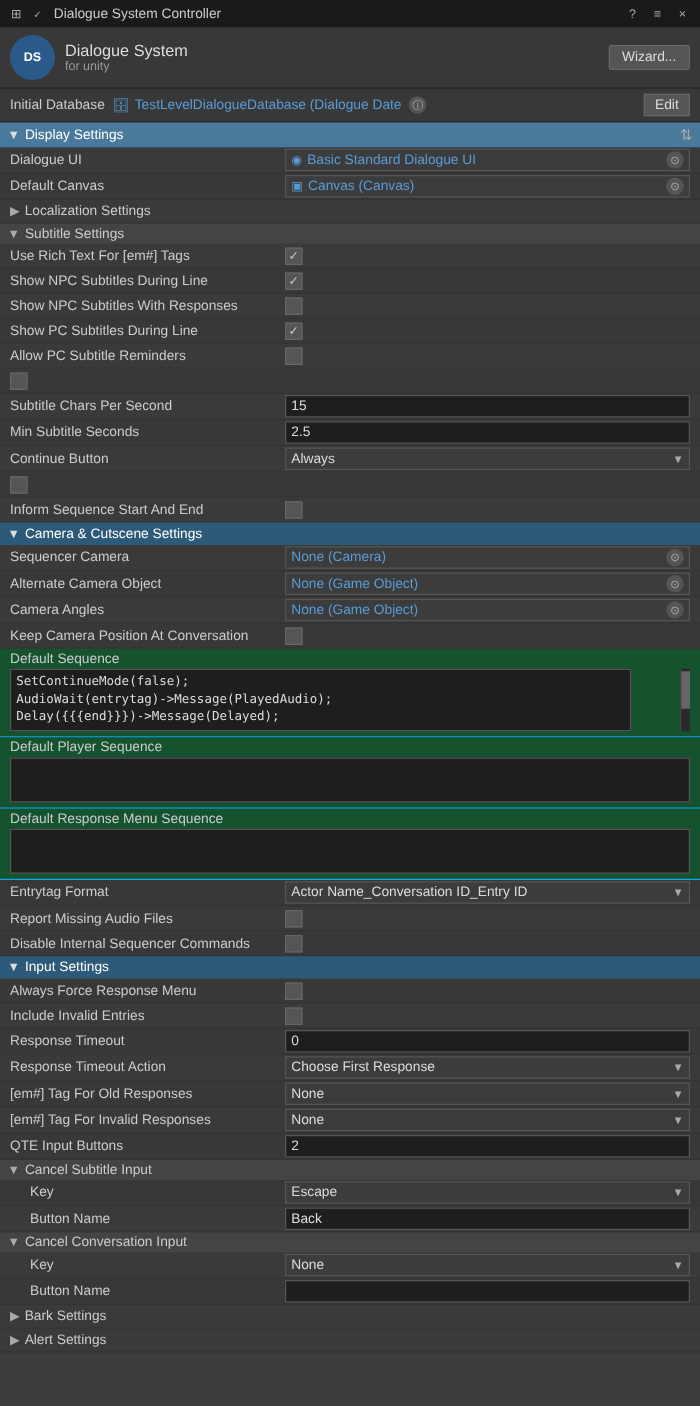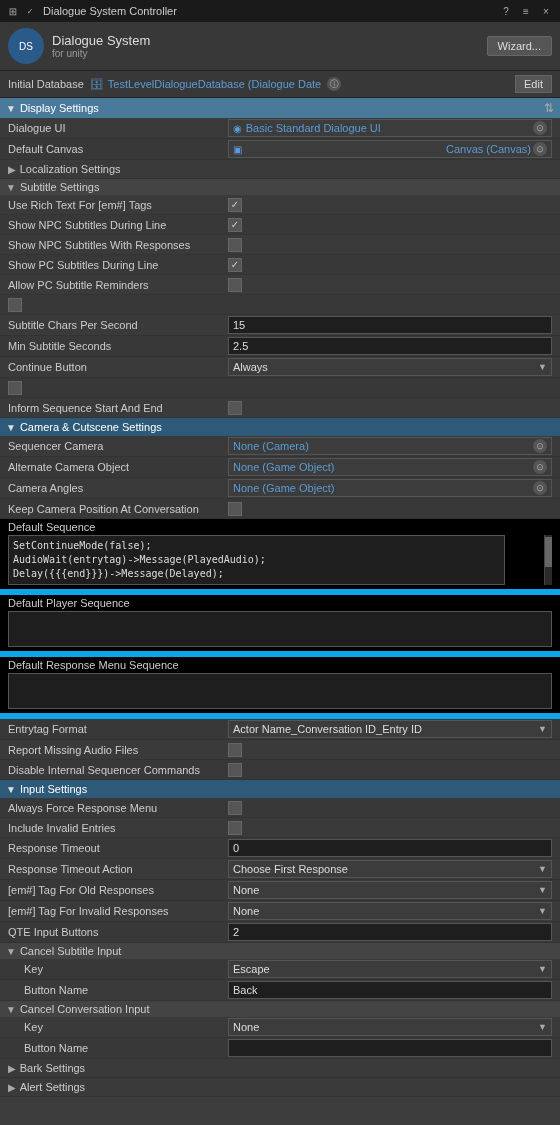--- a/index.html
+++ b/index.html
@@ -35,21 +35,21 @@
       display: flex;
       align-items: center;
       gap: 8px;
       border-bottom: 1px solid #222;
     }
     .logo-circle {
       width: 36px; height: 36px;
       background: #2a5a8a;
       border-radius: 50%;
       display: flex; align-items: center; justify-content: center;
-      font-size: 10px; color: #fff; font-weight: normal;
+      font-size: 10px; color: #fff; font-weight: bold;
       flex-shrink: 0;
     }
     .header-title { flex: 1; }
     .header-title-main { font-size: 13px; color: #ddd; font-weight: 500; }
     .header-title-sub { font-size: 10px; color: #999; }
     .wizard-btn {
       background: #555;
       border: 1px solid #666;
       color: #ddd;
       padding: 3px 10px;
@@ -185,23 +185,23 @@
       color: #ddd;
       font-size: 10px;
       font-family: monospace;
       padding: 3px 4px;
       width: 100%;
       resize: none;
       line-height: 1.4;
     }
 
     .textarea-row {
-      background: #000000;
+      background: #14532d;
       padding: 2px 8px 4px 8px;
-      border-bottom: 6px solid #0ea5e9;
+      border-bottom: 1px solid #0ea5e9;
     }
     .textarea-row-label {
       font-size: 11px; color: #ccc;
       margin-bottom: 2px;
     }
     .textarea-container {
       display: flex;
       position: relative;
       gap: 39px;
     }
@@ -281,21 +281,21 @@
       <span class="info-icon">⊙</span>
     </div>
   </div>
 </div>
 
 <div class="field-row">
   <div class="field-label">Default Canvas</div>
   <div class="field-value">
     <div class="object-field">
       <span style="margin-right:4px;font-size:10px;">▣</span>
-      <span style="color:#5b9bd5;flex:1;text-align:right;">Canvas (Canvas)</span>
+      <span style="color:#5b9bd5;flex:1;">Canvas (Canvas)</span>
       <span class="info-icon">⊙</span>
     </div>
   </div>
 </div>
 
 <div class="collapsed-section">
   <span class="collapsed-arrow">▶</span>
   <span class="collapsed-label">Localization Settings</span>
 </div>
 

